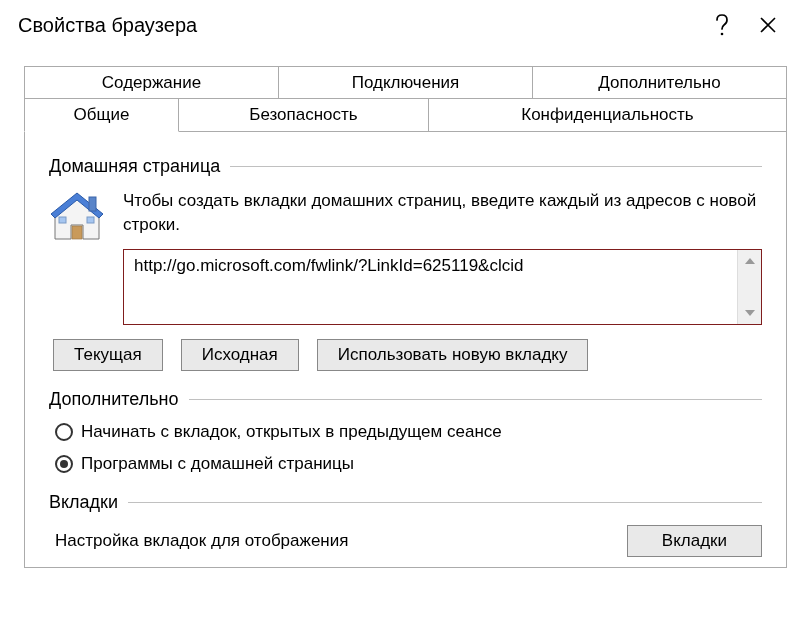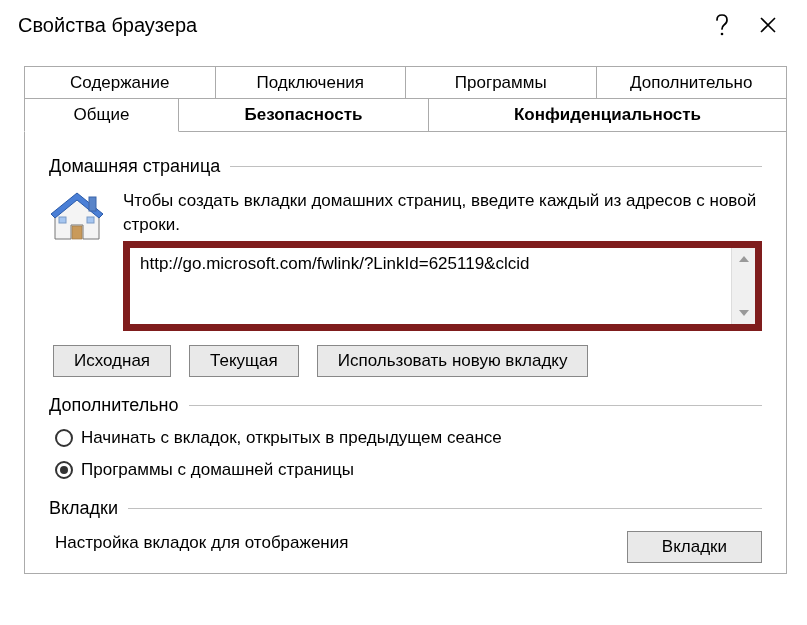--- a/index.html
+++ b/index.html
@@ -41,21 +41,21 @@
       border: 1px solid #ababab;
       background: #fff;
       padding: 6px 0;
       text-align: center;
       cursor: pointer;
       font-size: 17px;
       position: relative;
     }
     .tab-row.top .tab { flex: 1; margin-bottom: -1px; }
     .tab-row.top .tab + .tab { border-left: none; }
-    .tab-row.bottom .tab { margin-top: -1px; font-weight: bold; }
+    .tab-row.bottom .tab { margin-top: -1px; }
     .tab-row.bottom .tab.active {
       border-bottom: 1px solid #fff;
       z-index: 2;
       background: #fff;
       font-weight: normal;
     }
     .tab-row.bottom .tab + .tab { border-left: none; }
     .tab-content {
       border: 1px solid #ababab;
       border-top: none;
@@ -88,26 +88,26 @@
       width: 60px;
       flex-shrink: 0;
       padding-top: 2px;
     }
     .homepage-content {
       flex: 1;
     }
     .homepage-desc {
       font-size: 17px;
       line-height: 1.4;
-      margin-bottom: 4px;
+      margin-bottom: 12px;
     }
     .url-box {
       width: 100%;
-      height: 90px;
-      border: 7px solid #7f1d1d;
+      height: 76px;
+      border: 1px solid #7f1d1d;
       background: #f97316;
       position: relative;
       display: flex;
     }
     .url-text {
       flex: 1;
       padding: 6px 10px;
       font-size: 17px;
       color: #000;
       overflow: hidden;
@@ -173,21 +173,21 @@
       width: 8px;
       height: 8px;
       background: #333;
       border-radius: 50%;
     }
     .radio-label {
       font-size: 17px;
     }
     .tabs-config {
       display: flex;
-      align-items: flex-start;
+      align-items: center;
       gap: 20px;
       padding-left: 6px;
     }
     .tabs-config-text {
       flex: 1;
       font-size: 17px;
       line-height: 1.4;
     }
   </style>
 </head>
@@ -205,21 +205,20 @@
     <svg width="16" height="16" viewBox="0 0 16 16">
         <path d="M1 1 L15 15 M15 1 L1 15" stroke="#000" stroke-width="1.6"></path>
       </svg>
   </div>
 </div>
 
 <div class="tabs-area">
   <div class="tab-row top">
     <div class="tab">Содержание</div>
     <div class="tab">Подключения</div>
-    <div class="tab">Программы</div>
     <div class="tab">Дополнительно</div>
   </div>
   <div class="tab-row bottom">
     <div class="tab active" style="width:155px">Общие</div>
     <div class="tab" style="width:250px">Безопасность</div>
     <div class="tab" style="flex:1">Конфиденциальность</div>
   </div>
 
   <div class="tab-content">
 
@@ -253,22 +252,22 @@
               <svg width="10" height="6" viewBox="0 0 10 6">
                   <path d="M0 0 L5 6 L10 0 Z" fill="#999"></path>
                 </svg>
             </div>
           </div>
         </div>
       </div>
     </div>
 
     <div class="button-row">
+      <button class="win-btn">Текущая</button>
       <button class="win-btn">Исходная</button>
-      <button class="win-btn">Текущая</button>
       <button class="win-btn">Использовать новую вкладку</button>
     </div>
 
     <div class="group-header">
       <div class="label">Дополнительно</div>
       <div class="line"></div>
     </div>
 
     <div class="radio-group">
       <div class="radio-item">

